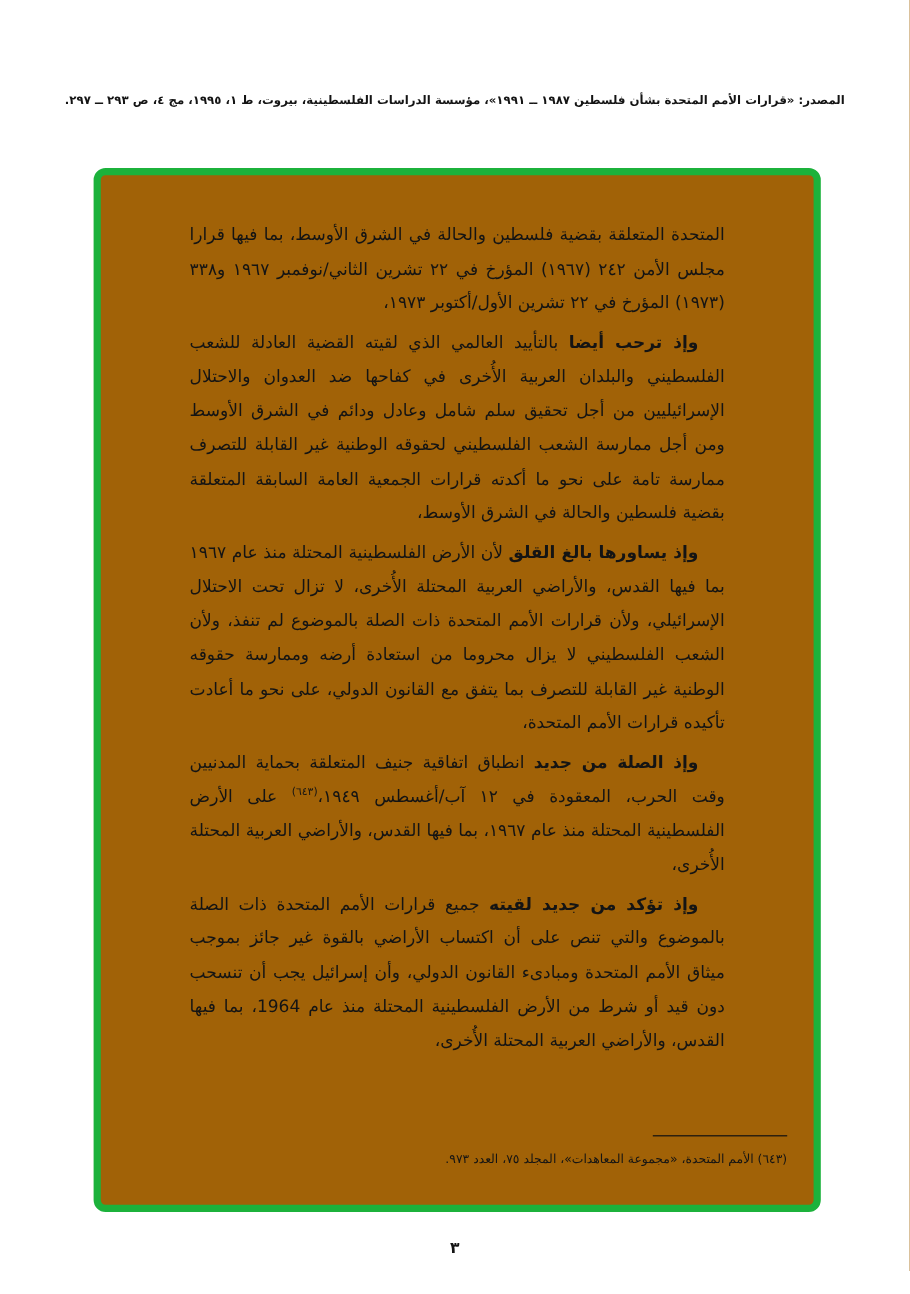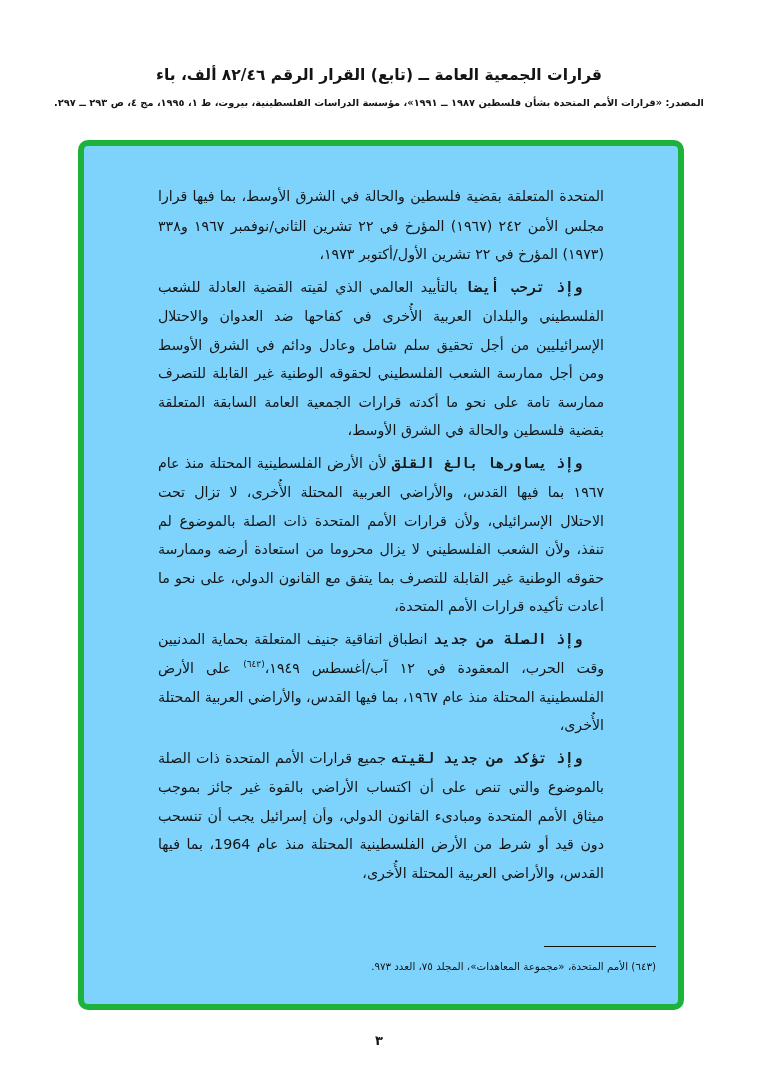--- a/index.html
+++ b/index.html
@@ -19,36 +19,36 @@
   .source { margin-top: 13px; font-size: 9.8px; font-weight: bold; white-space: nowrap; }
 
   
   .frame {
     position: absolute;
     left: 78px; top: 140px;
     width: 606px; height: 870px;
     box-sizing: border-box;
     border: 6px solid #1cb23b;
     border-radius: 10px;
-    background: #7dd3fc;
+    background: #a16207;
   }
 
   
   .body-text {
     position: absolute;
     top: 36px; right: 74px;
     width: 446px;
     font-size: 14.2px;
     line-height: 28.5px;
     text-align: justify;
     text-justify: inter-word;
   }
   .para { margin: 0 0 4px 0; text-indent: 22px; }
   .para.continuation { text-indent: 0; }
-  .para b { font-weight: bold; font-family: Liberation Mono, monospace; }
+  .para b { font-weight: bold; }
   sup.fn-marker { font-size: 9px; line-height: 0; }
 
   
   .footnote {
     position: absolute;
     bottom: 32px; right: 22px; left: 20px;
     font-size: 10.3px;
     text-align: right;
   }
   .fn-rule {
@@ -63,21 +63,20 @@
     position: absolute;
     bottom: 30px; left: 0; right: 0;
     text-align: center;
     font-size: 13px; font-weight: bold;
   }
 </style>
 </head>
 <body>
 
 <div class="header">
-  <div class="title">قرارات الجمعية العامة ــ (تابع) القرار الرقم ٨٢/٤٦ ألف، باء</div>
   <div class="source">المصدر: «قرارات الأمم المتحدة بشأن فلسطين ١٩٨٧ ــ ١٩٩١»، مؤسسة الدراسات الفلسطينية، بيروت، ط ١، ١٩٩٥، مج ٤، ص ٢٩٣ ــ ٢٩٧.</div>
 </div>
 
 <div class="frame">
 
   <div class="body-text">
 
     <p class="para continuation"><b></b><span>المتحدة المتعلقة بقضية فلسطين والحالة في الشرق الأوسط، بما فيها قرارا مجلس الأمن ٢٤٢ (١٩٦٧) المؤرخ في ٢٢ تشرين الثاني/نوفمبر ١٩٦٧ و٣٣٨ (١٩٧٣) المؤرخ في ٢٢ تشرين الأول/أكتوبر ١٩٧٣،</span><sup class="fn-marker"></sup><span></span></p>
 
     <p class="para"><b>وإذ ترحب أيضا</b><span> بالتأييد العالمي الذي لقيته القضية العادلة للشعب الفلسطيني والبلدان العربية الأُخرى في كفاحها ضد العدوان والاحتلال الإسرائيليين من أجل تحقيق سلم شامل وعادل ودائم في الشرق الأوسط ومن أجل ممارسة الشعب الفلسطيني لحقوقه الوطنية غير القابلة للتصرف ممارسة تامة على نحو ما أكدته قرارات الجمعية العامة السابقة المتعلقة بقضية فلسطين والحالة في الشرق الأوسط،</span><sup class="fn-marker"></sup><span></span></p>

